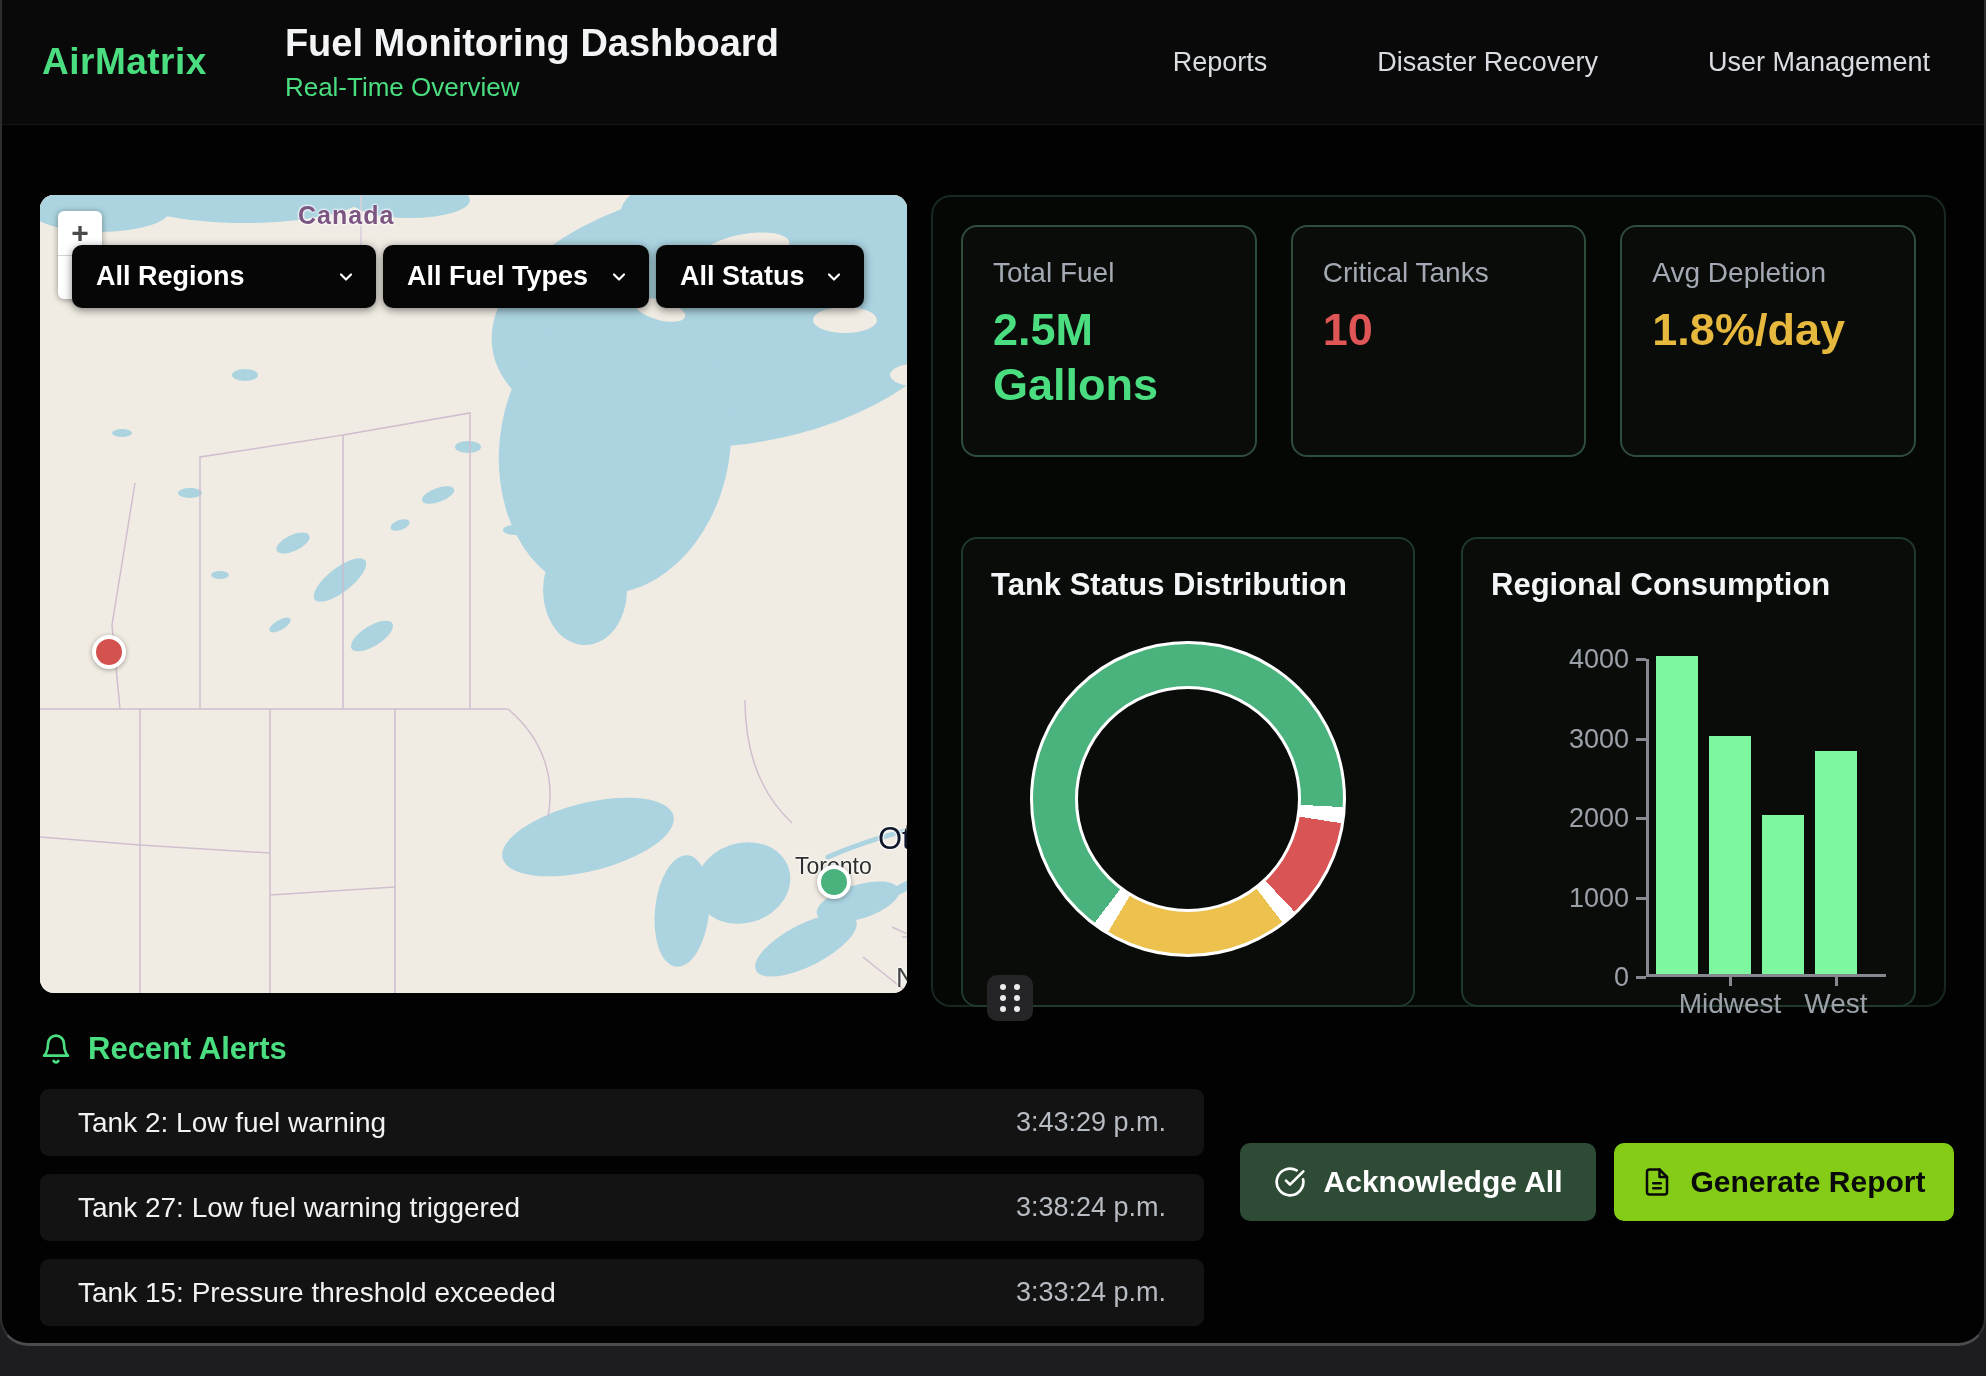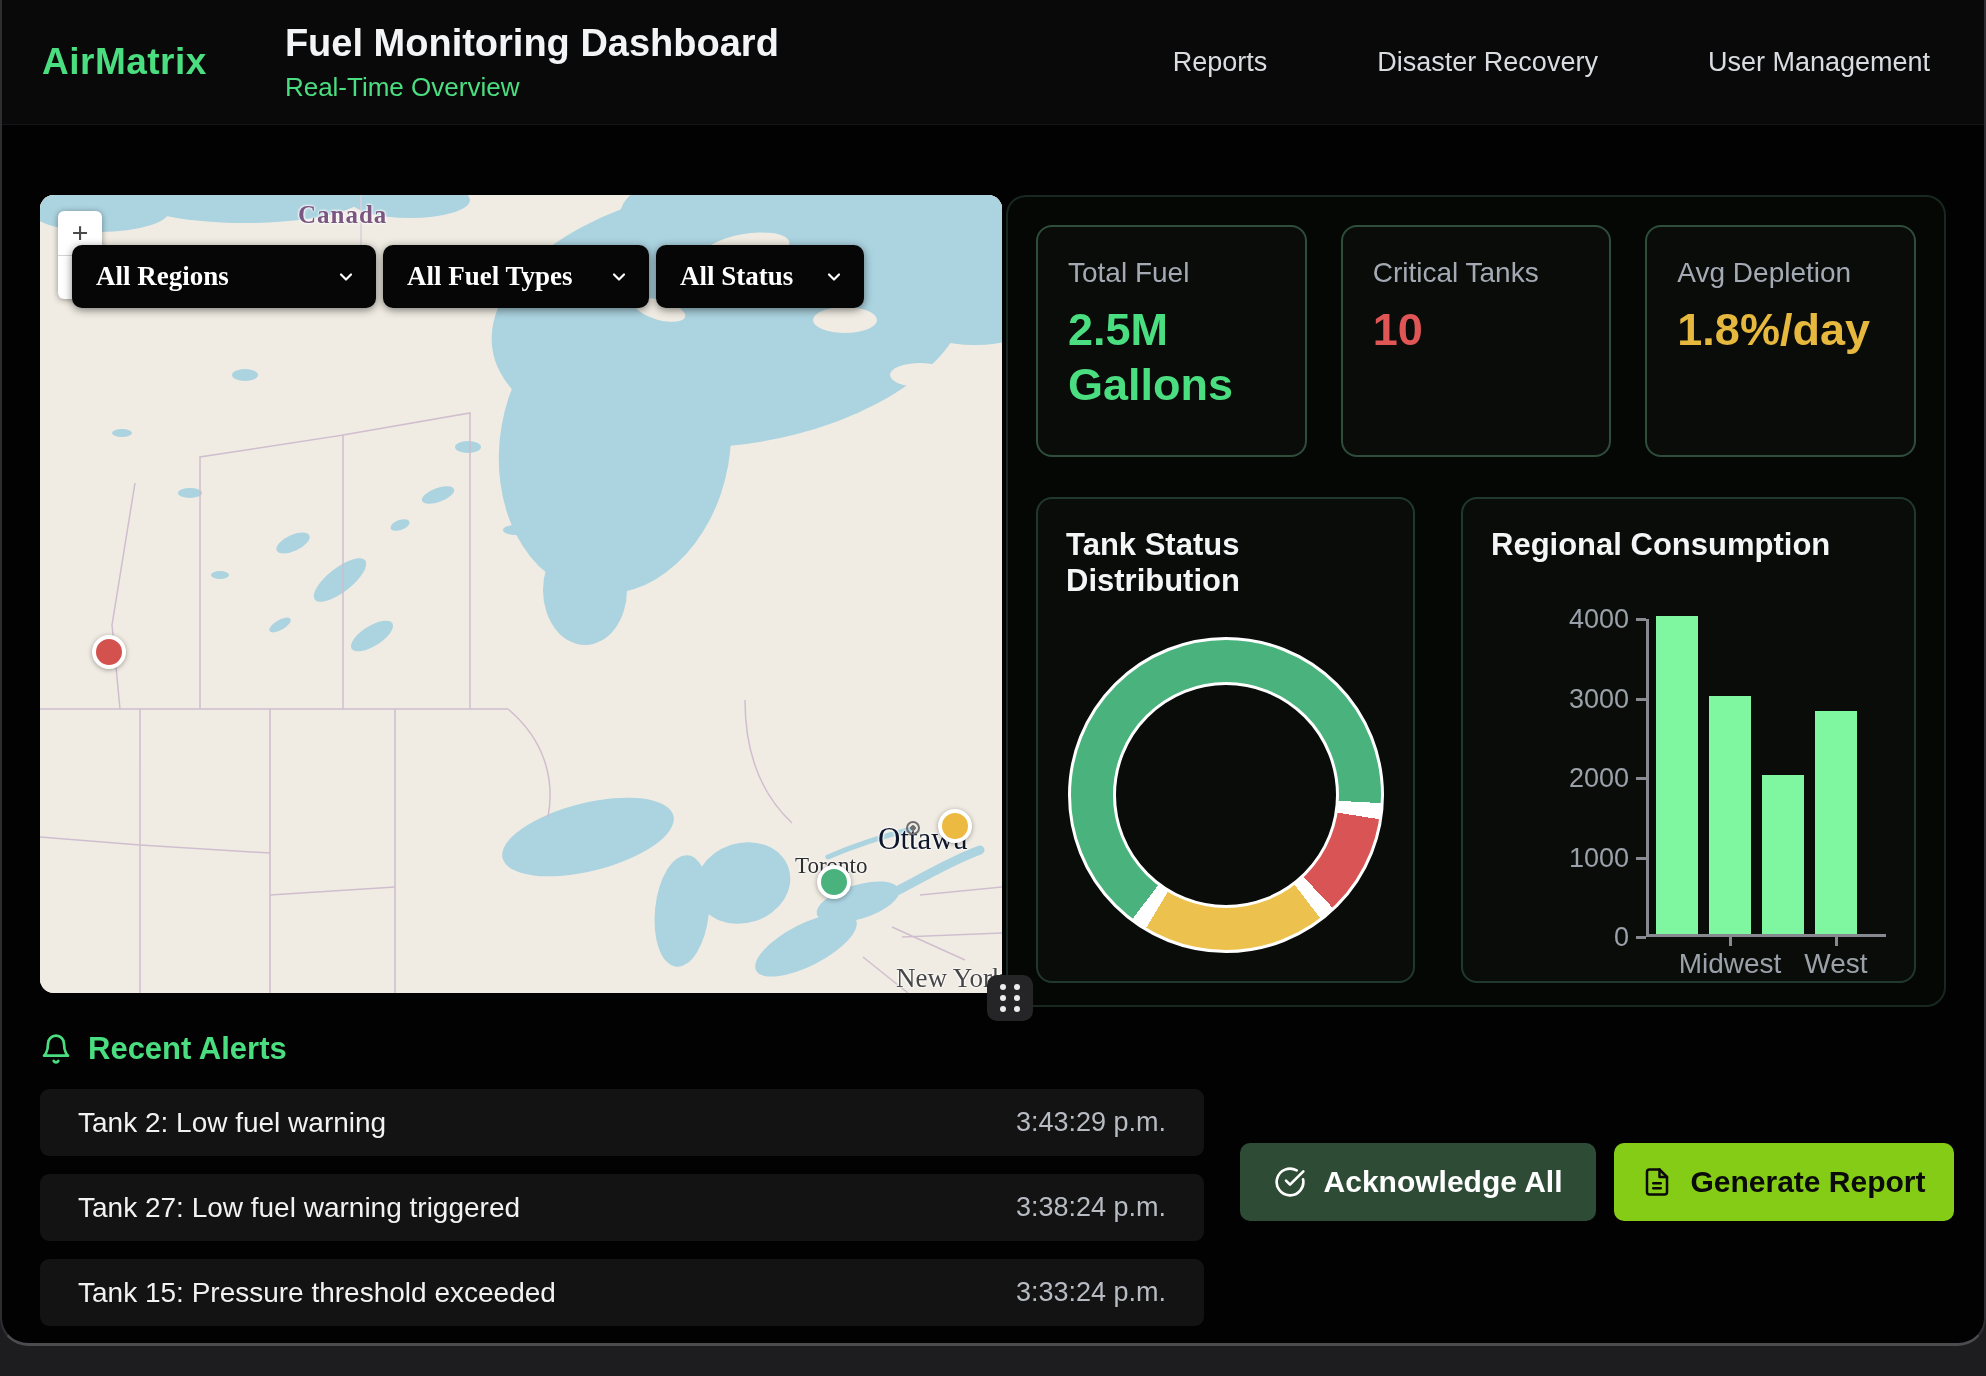--- a/index.html
+++ b/index.html
@@ -26,21 +26,21 @@
   .title-block { margin-left:78px; }
   .page-title { font-size:38px; font-weight:bold; color:#f3f4f6; }
   .page-subtitle { font-size:26px; color:#4ade80; margin-top:7px; font-weight:500; }
   .nav { margin-left:auto; display:flex; gap:110px; color:#d9dce1; font-size:27px; padding-right:14px; }
   .nav-item { cursor:pointer; white-space:nowrap; }
 
   
   .main { display:flex; padding:0 38px; margin-top:70px; }
 
   
-  .map-wrap { position:relative; width:962px; height:798px; flex:none;font-family:Liberation Serif, serif; }
+  .map-wrap { position:relative; width:867px; height:798px; flex:none; }
   .map { position:absolute; inset:0; border-radius:14px; overflow:hidden; background:#f0ece3; }
   .map svg { display:block; }
   .map-label { position:absolute; text-shadow:0 0 3px #fff,0 0 3px #fff,0 0 2px #fff; white-space:nowrap; }
   .lbl-country { left:258px; top:6px; font-size:25px; font-weight:600; color:#7b5680; letter-spacing:1px; }
   .lbl-ottawa  { left:838px; top:626px; font-size:31px; color:#0f172a; }
   .lbl-toronto { left:755px; top:658px; font-size:23px; color:#2e2e2e; }
   .lbl-newyork { left:856px; top:768px; font-size:27px; color:#474747; }
   .town-dot {
     position:absolute; left:866px; top:626px; width:14px; height:14px;
     border:2px solid #6e6e6e; border-radius:50%;
@@ -76,23 +76,23 @@
   .drag-handle {
     position:absolute; left:947px; top:780px; width:46px; height:46px;
     background:#252528; border-radius:10px; display:grid;
     grid-template-columns:repeat(2,7px); grid-template-rows:repeat(3,7px);
     gap:4px 7px; place-content:center; cursor:grab; z-index:3;
   }
   .drag-handle span { width:6px; height:6px; border-radius:50%; background:#ececec; }
 
   
   .right-panel {
-    flex:1; margin-left:4px; height:812px;
+    flex:1; margin-left:24px; height:812px;
     border:2px solid #182820; border-radius:20px; background:#050705;
-    padding:28px; display:flex; flex-direction:column;
+    padding:28px; display:flex; flex-direction:column;gap:40px;
   }
   .stats-row { display:flex; gap:34px; }
   .stat-card {
     flex:1; height:232px; background:#0a0c0a;
     border:2px solid #2e4d3a; border-radius:16px; padding:30px;
   }
   .stat-label { color:#a4aab4; font-size:28px; }
   .stat-value { font-size:45px; font-weight:bold; margin-top:14px; line-height:1.22; max-width:190px; }
 
   .charts-row { display:flex; gap:46px; margin-top:40px; flex:1; }

